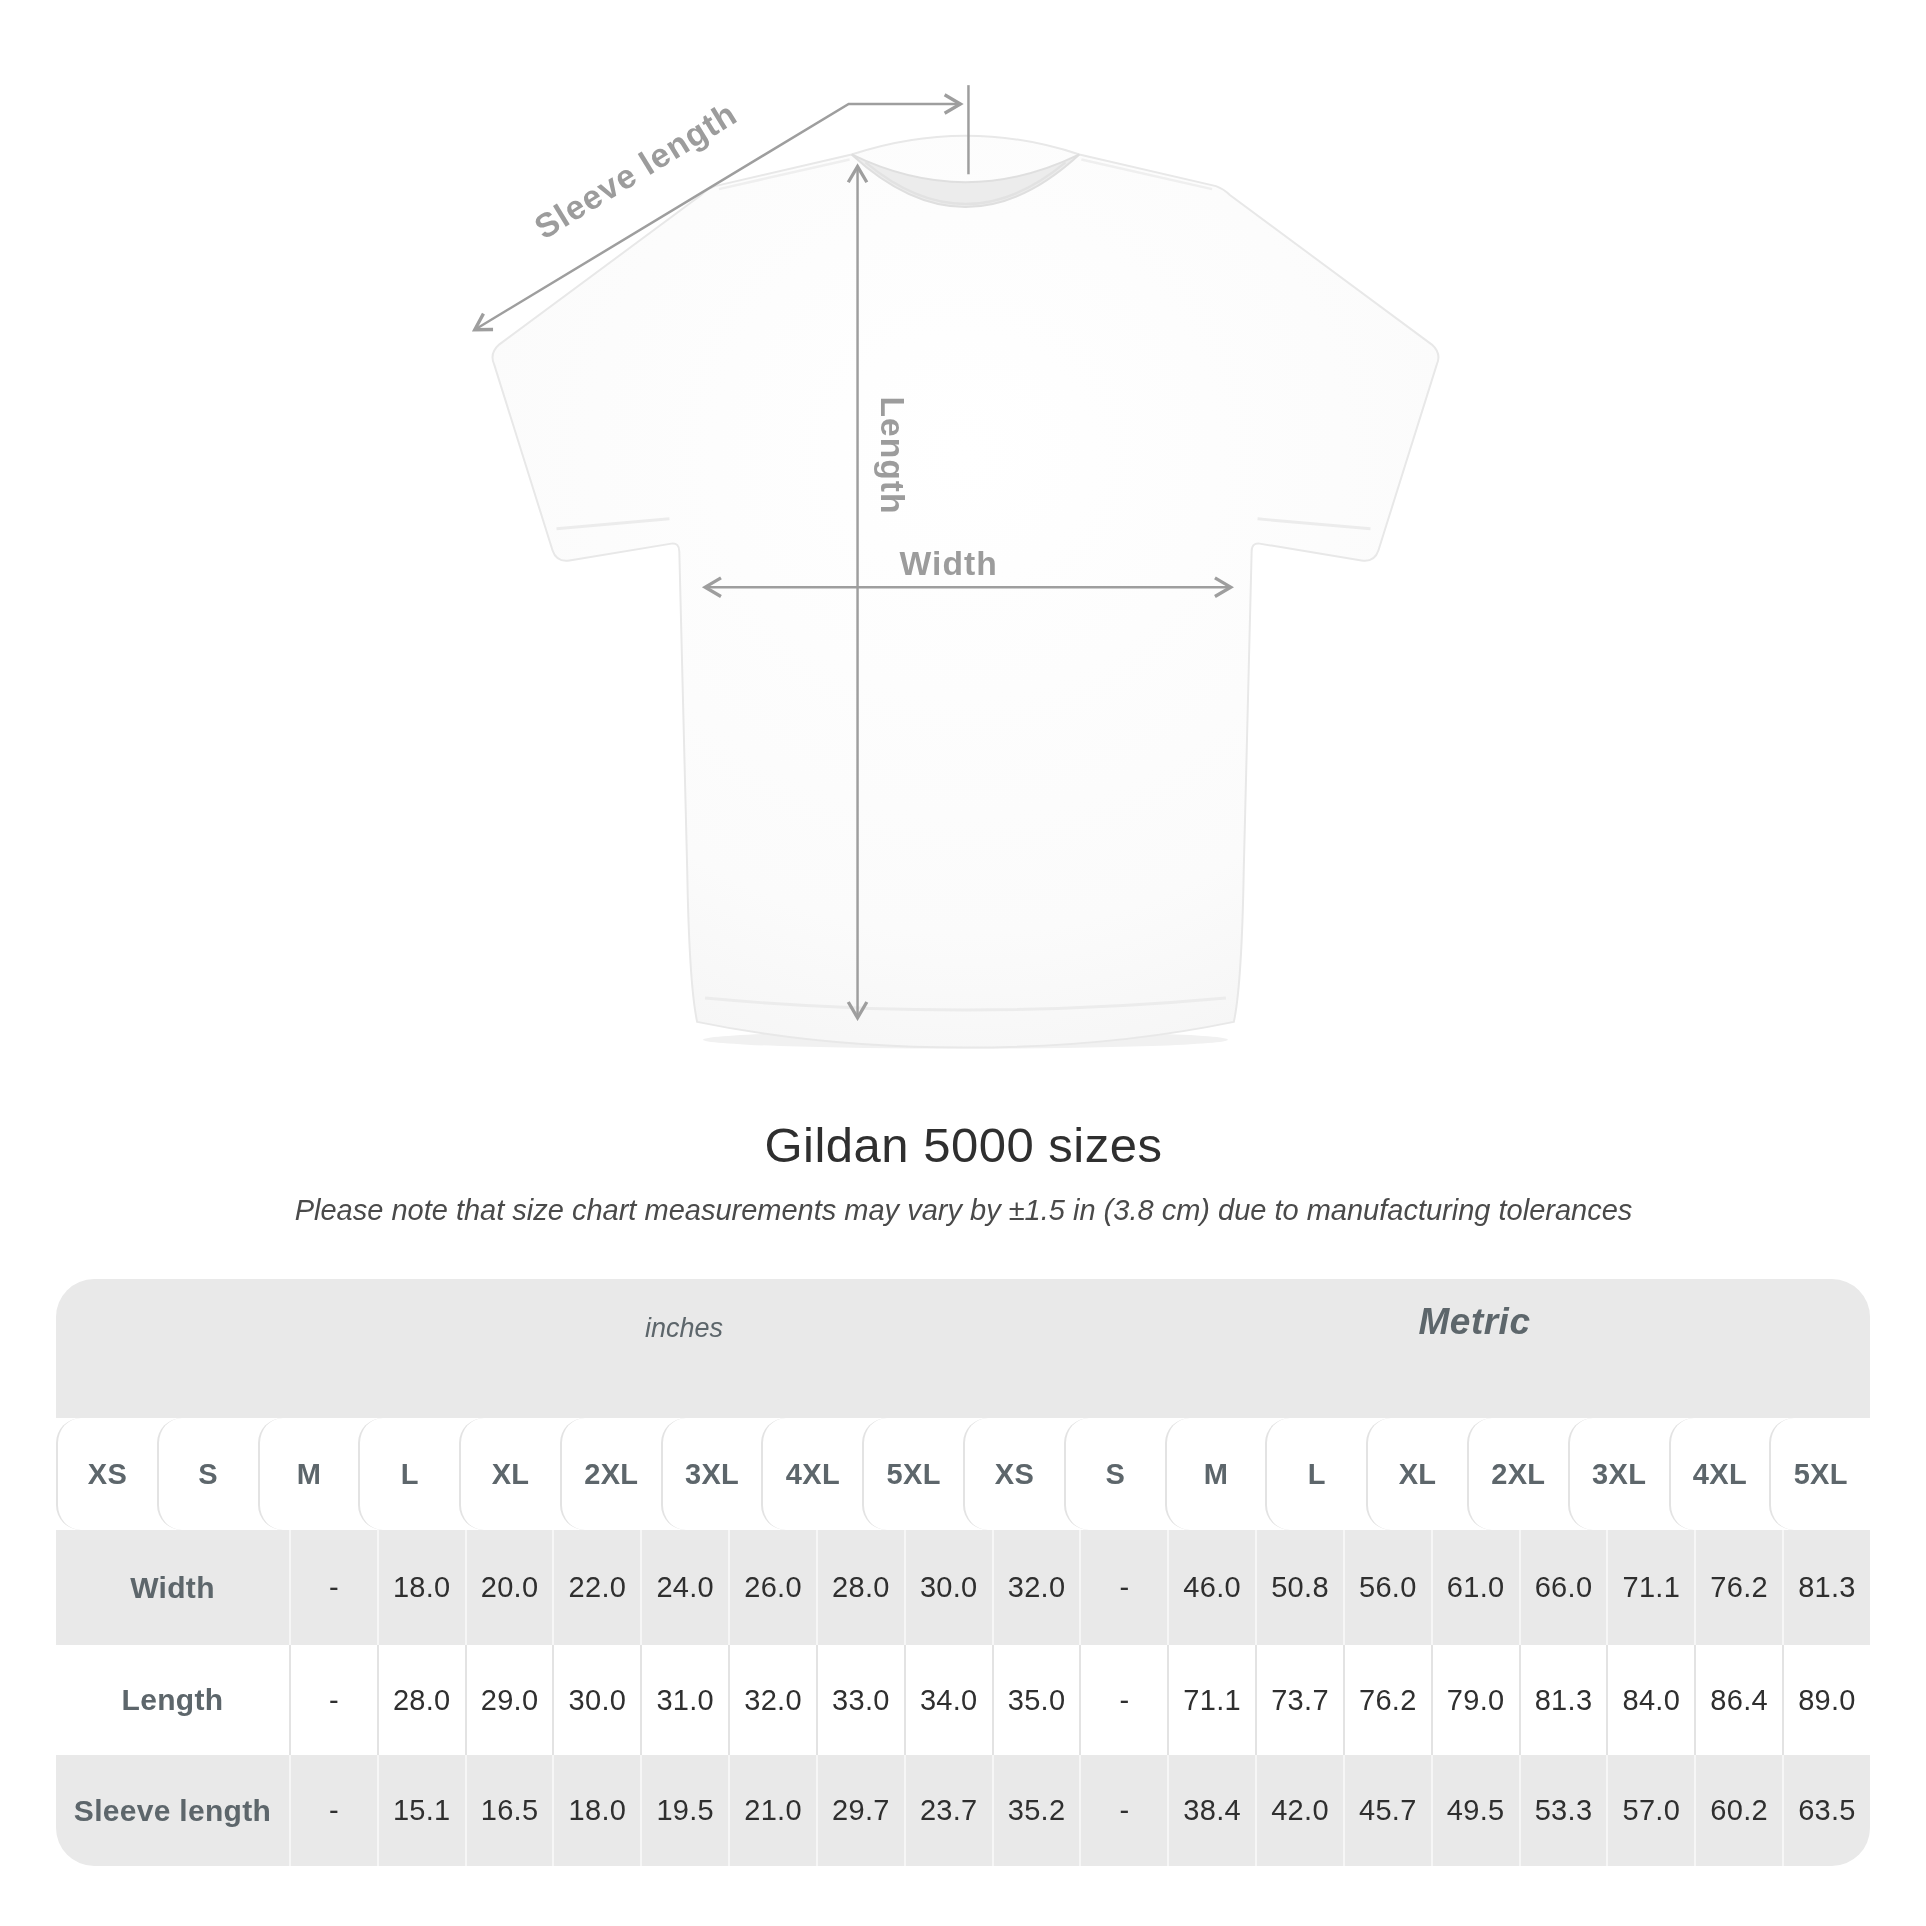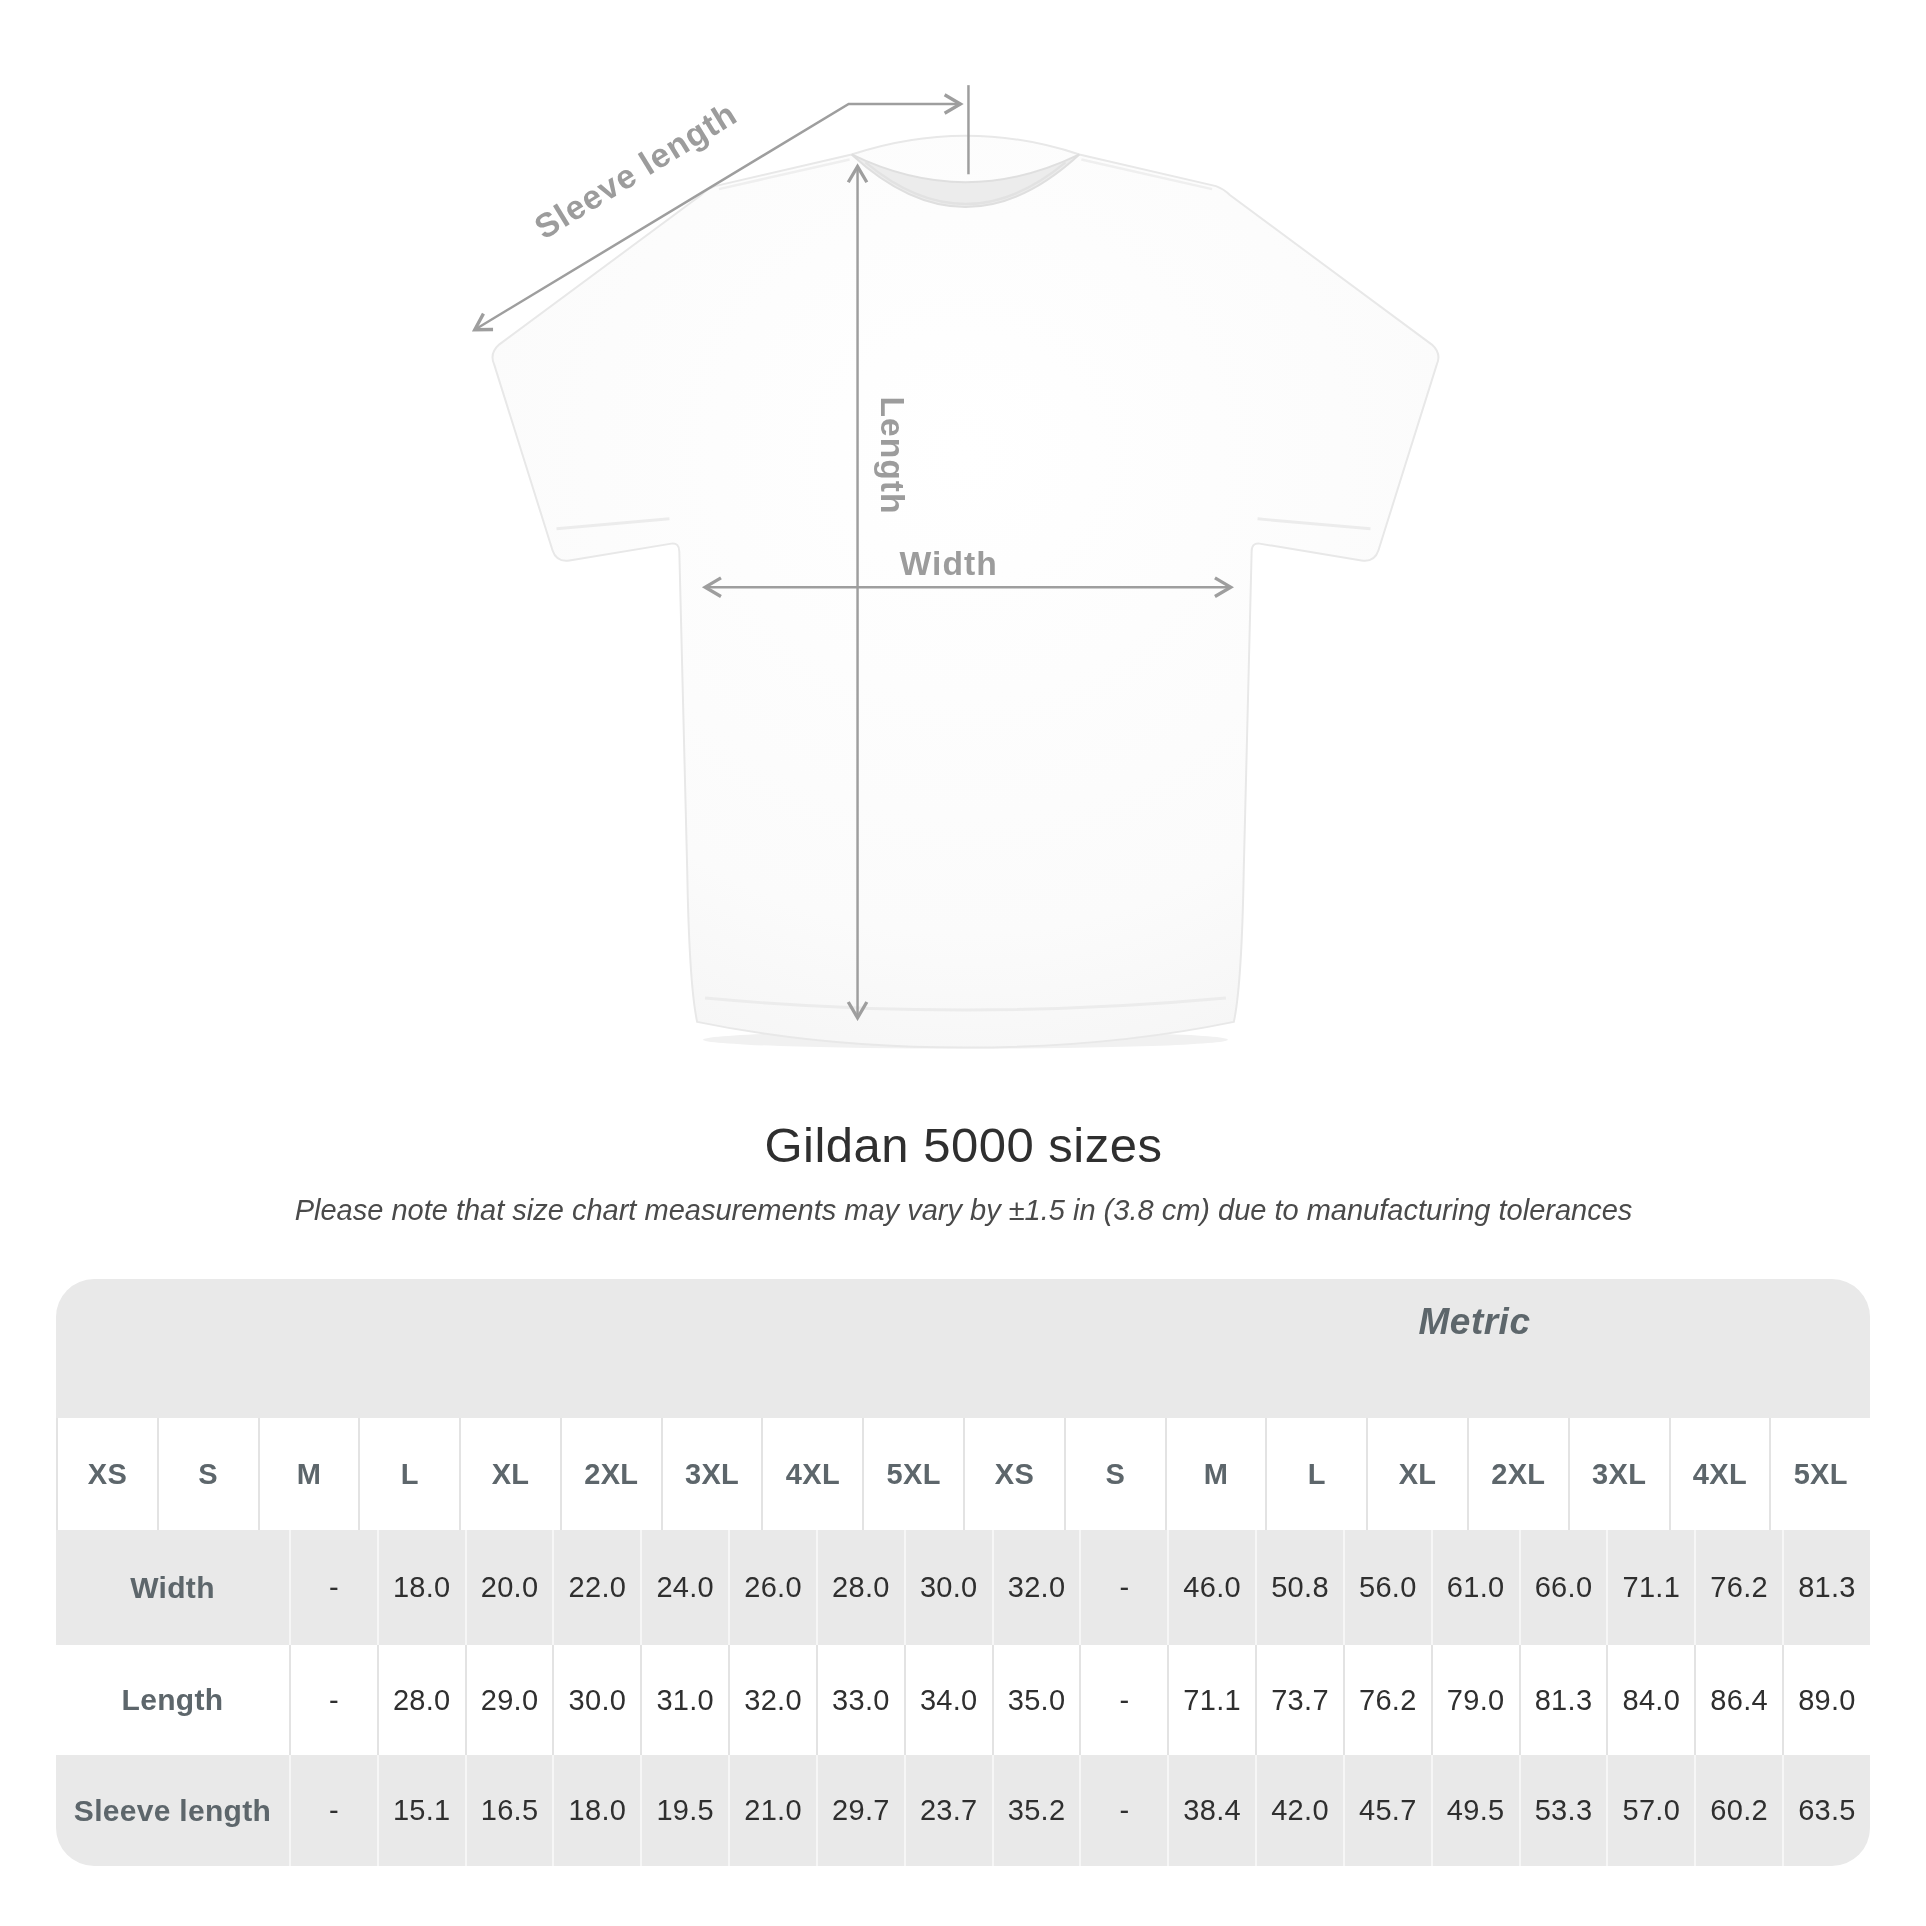--- a/index.html
+++ b/index.html
@@ -35,21 +35,21 @@
   .trow.r1{height:110px;}
   .trow.r2{height:111px;}
   .trow.gray{background:#e9e9e9;}
   .cell{
     display:flex;align-items:center;justify-content:center;
     font-size:29px;color:#2f2f2f;letter-spacing:0.3px;
   }
   .label-cell{width:233px;flex:none;font-weight:bold;color:#5d666b;font-size:30px;}
   .val-cell{flex:1;border-left:2px solid #e3e3e3;min-width:0;}
   .trow.gray .val-cell{border-left-color:#f6f6f6;}
-  .header-row .val-cell{font-weight:bold;color:#5d666b;}
+  .header-row .val-cell{font-weight:bold;color:#5d666b;border-radius:25px;}
 </style>
 </head>
 <body>
 
 <div class="stage">
 
   <svg class="diagram" viewBox="0 0 1946 1120">
     <defs>
       <radialGradient id="shirtGrad" cx="50%" cy="35%" r="75%">
         <stop offset="0%" stop-color="#ffffff"></stop>
@@ -95,20 +95,21 @@
     </g>
   </svg>
 
   <div class="page-title">Gildan 5000 sizes</div>
   <div class="page-subtitle">Please note that size chart measurements may vary by ±1.5 in (3.8 cm) due to manufacturing tolerances</div>
 
   <div class="size-table">
 
     <div class="group-header">
       <div class="group-label imperial">
+        <div class="group-unit">inches</div>
       </div>
       <div class="group-label metric">
         <div class="group-title">Metric</div>
       </div>
     </div>
 
     <div class="trow header-row">
 
     <div class="cell val-cell">XS</div>
         <div class="cell val-cell">S</div>

